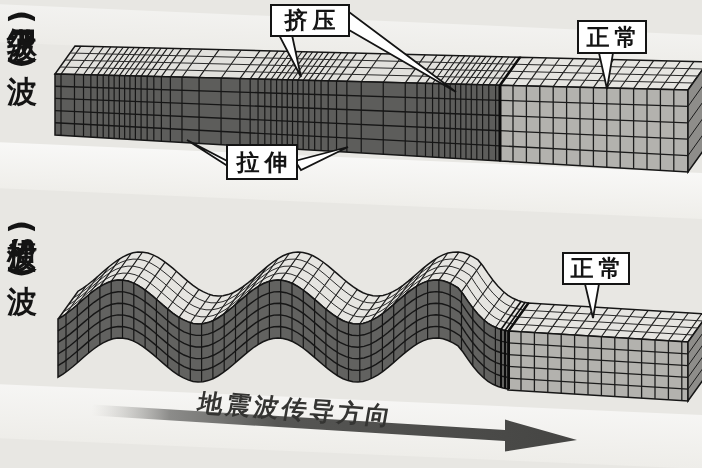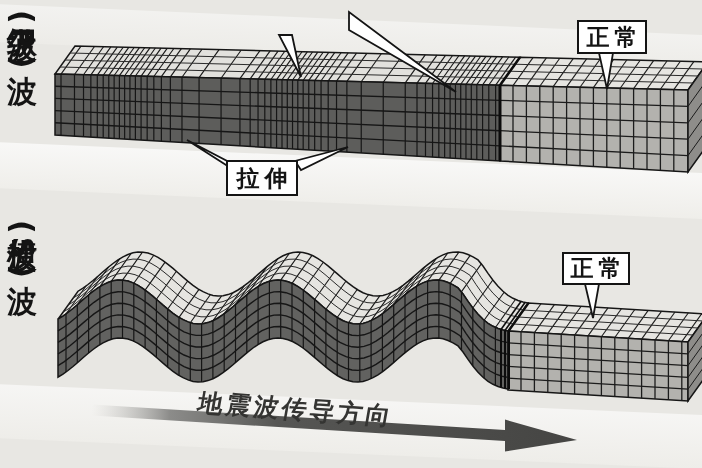--- a/index.html
+++ b/index.html
@@ -352,18 +352,19 @@
         <polygon points="599.0,53.0 613.0,53.0 607.0,89.0" fill="#ffffff" stroke="#141414" stroke-width="1.8"></polygon>
         <polygon points="229.0,162.0 237.0,172.0 187.0,140.0" fill="#ffffff" stroke="#141414" stroke-width="1.8"></polygon>
         <polygon points="295.0,161.0 301.0,170.0 348.0,147.0" fill="#ffffff" stroke="#141414" stroke-width="1.8"></polygon>
         <polygon points="585.0,284.0 599.0,284.0 593.0,318.0" fill="#ffffff" stroke="#141414" stroke-width="1.8"></polygon>
       </g>
     </svg>
 
   <div class="vlabel" style="top:4px;">纵波(P波)</div>
   <div class="vlabel" style="top:214px;">横波(S波)</div>
 
+  <div class="callout" style="left:270px;top:4px;width:80px;height:33px;">挤压</div>
   <div class="callout" style="left:577px;top:20px;width:70px;height:34px;">正常</div>
-  <div class="callout" style="left:226px;top:160px;width:72px;height:36px;">拉伸</div>
+  <div class="callout" style="left:226px;top:144px;width:72px;height:36px;">拉伸</div>
   <div class="callout" style="left:562px;top:252px;width:68px;height:33px;">正常</div>
 
   <div id="direction-label">地震波传导方向</div>
 </div>
 
 </body></html>

